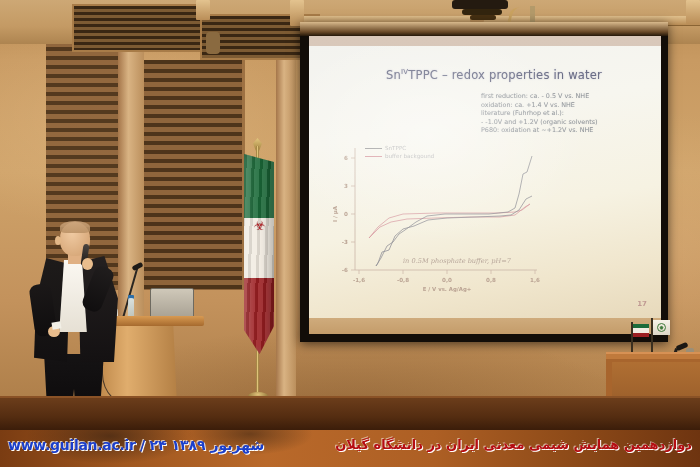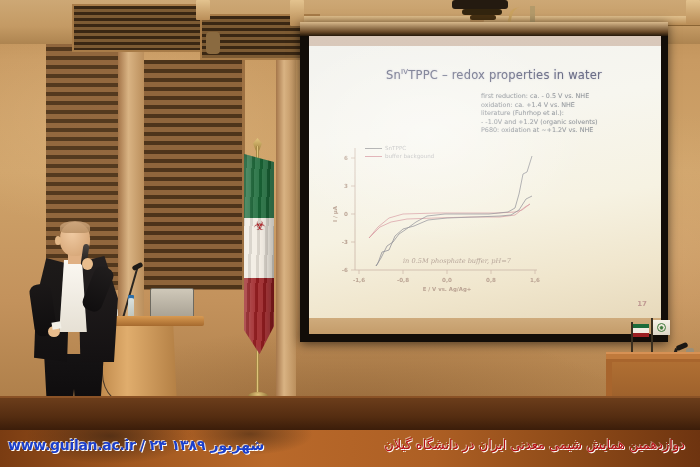--- a/index.html
+++ b/index.html
@@ -399,24 +399,24 @@
   }
   .banner-left {
     position:absolute; left:8px; top:7px; z-index:3;
     font-family:"DejaVu Sans", sans-serif;
     font-size:14px; font-weight:bold; color:#1b3fcb;
     text-shadow:1px 1px 0 #ffffff, -1px -1px 0 rgba(255,255,255,.7);
     letter-spacing:-.3px;
   }
   .banner-left .date { color:#1b3fcb; }
   .banner-right {
-    position:absolute; right:15px; top:7px; z-index:3;
+    position:absolute; right:8px; top:7px; z-index:3;
     direction:rtl;
     font-family:"DejaVu Sans", sans-serif;
-    font-size:13px; font-weight:normal; color:#b50d12;
+    font-size:13px; font-weight:bold; color:#b50d12;
     text-shadow:1px 1px 0 #ffffff, -1px -1px 0 rgba(255,255,255,.55);
     text-align:center;
   }
 </style>
 </head>
 <body>
 
 <div class="photo">
 
   <div class="wall-back"></div>

